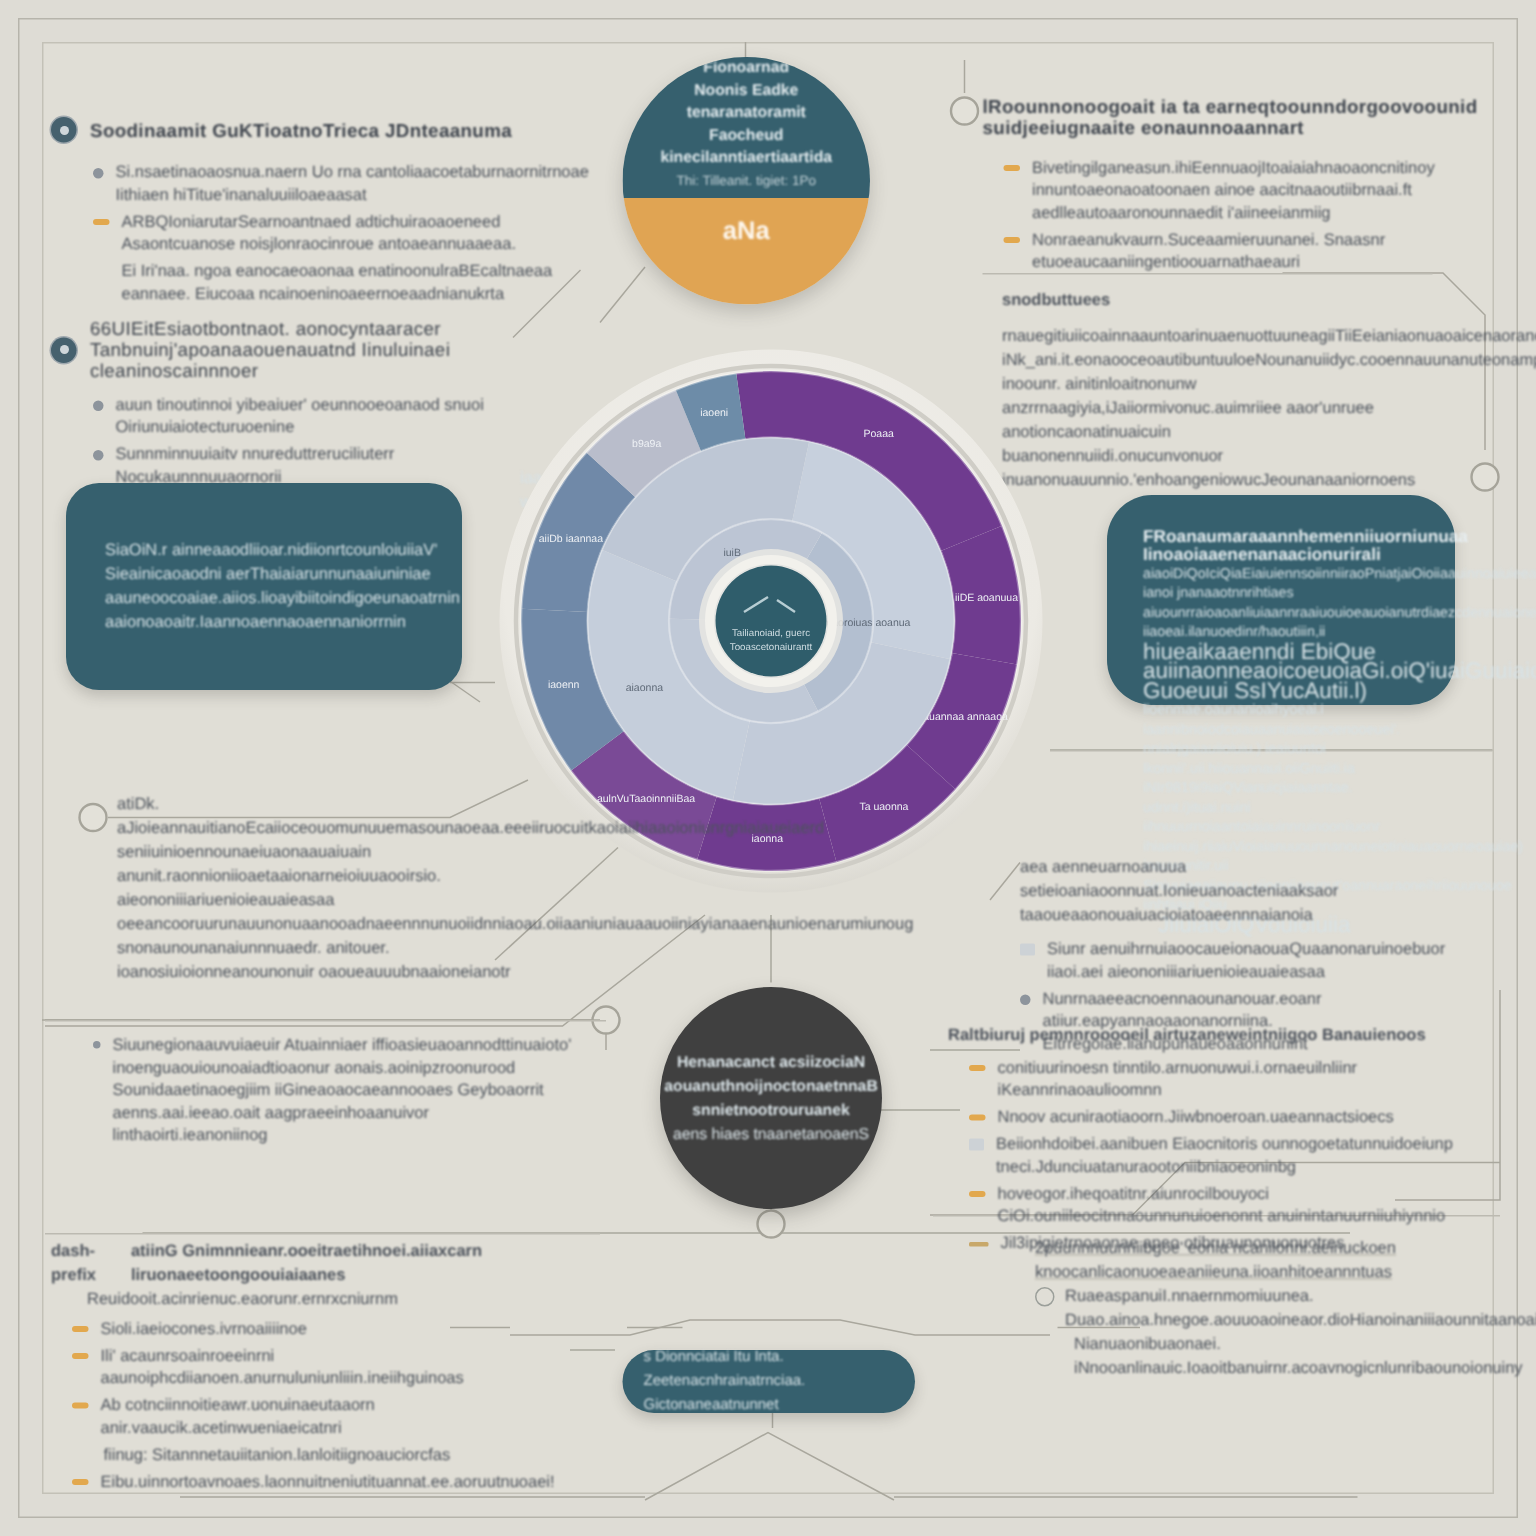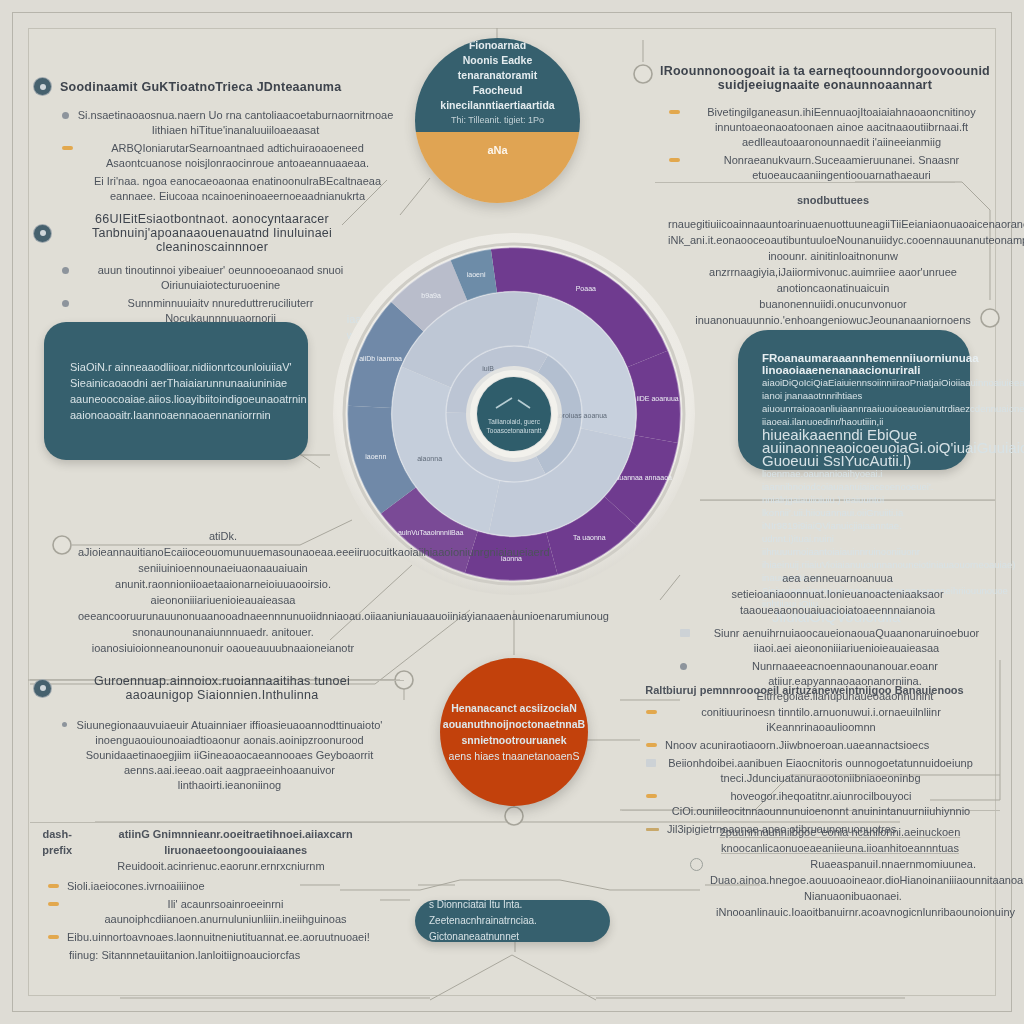--- a/index.html
+++ b/index.html
@@ -44,21 +44,21 @@
     stroke: #a9a79d;
     stroke-width: 1;
   }
   #connectors circle.ring {
     fill: #e3e1d9;
     stroke: #a6a49a;
     stroke-width: 1.6;
   }
 
   
-  .sec { position: absolute; text-align: center; }
+  .sec { position: absolute; }
   .sec-head {
     display: flex;
     align-items: center;
     gap: 9px;
   }
   .badge {
     width: 17px; height: 17px;
     flex: 0 0 17px;
     border-radius: 50%;
     background: #46616e;
@@ -180,28 +180,28 @@
     color: #e4ecef;
     font-size: 10.5px;
     line-height: 15px;
     font-weight: 700;
     filter: blur(0.6px);
   }
   .node-circle .ctxt .sub { font-weight: 400; font-size: 9px; opacity: .8; display: block; }
   .node-circle .btxt {
     text-align: center;
     color: #fdf6ec;
-    font-size: 11px;
+    font-size: 17px;
     font-weight: 700;
     filter: blur(0.7px);
   }
   .node-solid {
     position: absolute;
     border-radius: 50%;
-    background: #c2410c;
+    background: #404040;
     box-shadow: 0 5px 12px rgba(60,60,55,.25);
     display: flex;
     align-items: center;
     justify-content: center;
     text-align: center;
     padding: 0 26px;
   }
   .node-solid .ctxt {
     color: #dde7eb;
     font-size: 10.5px;
@@ -481,24 +481,20 @@
       <span class="dot sq"></span>
       <span class="tx">Siunr  aenuihrnuiaoocaueionaouaQuaanonaruinoebuor  iiaoi.aei  aieononiiiariuenioieauaieasaa</span>
     </div>
     <div class="li">
       <span class="dot"></span>
       <span class="tx">Nunrnaaeeacnoennaounanouar.eoanr  atiiur.eapyannaoaaonanorniina.  Eitrregoiae.lianupunaueoaaonnunint</span>
     </div>
   </div>
 
   <div class="sec" style="left:34px; top:674px; width:350px;">
-    <div class="sec-head">
-      <span class="badge"></span>
-      <span class="ttl" style="font-weight:400">Guroennuap.ainnoiox.ruoiannaaitihas  tunoei  aaoaunigop  Siaionnien.Inthulinna</span>
-    </div>
     <div class="sec-body" style="margin-top:16px">
       <div class="li">
         <span class="dot" style="width:5px;height:5px;flex-basis:5px"></span>
         <span class="tx">Siuunegionaauvuiaeuir  Atuainniaer  iffioasieuaoannodttinuaioto'  inoenguaouiounoaiadtioaonur  aonais.aoinipzroonurood  Sounidaaetinaoegjiim  iiGineaoaocaeannooaes  Geyboaorrit  aenns.aai.ieeao.oait  aagpraeeinhoaanuivor  linthaoirti.ieanoniinog</span>
       </div>
     </div>
   </div>
 
   <div class="sec" style="left:34px; top:826px; width:350px;">
     <div style="display:flex;gap:7px;align-items:flex-start">
@@ -510,24 +506,28 @@
       <div class="li">
         <span class="dot orange"></span>
         <span class="tx">Sioli.iaeiocones.ivrnoaiiiinoe</span>
       </div>
       <div class="li">
         <span class="dot orange"></span>
         <span class="tx">Ili' acaunrsoainroeeinrni  aaunoiphcdiianoen.anurnuluniunliiin.ineiihguinoas</span>
       </div>
       <div class="li">
         <span class="dot orange"></span>
+        <span class="tx">Ab  cotnciinnoitieawr.uonuinaeutaaorn  anir.vaaucik.acetinwueniaeicatnri</span>
+      </div>
+      <div class="li">
+        <span class="tx" style="padding-left:21px">fiinug:  Sitannnetauiitanion.lanloitiignoauciorcfas</span>
+      </div>
+      <div class="li">
+        <span class="dot orange"></span>
         <span class="tx">Eibu.uinnortoavnoaes.laonnuitneniutituannat.ee.aoruutnuoaei!</span>
-      </div>
-      <div class="li">
-        <span class="tx" style="padding-left:21px">fiinug:  Sitannnetauiitanion.lanloitiignoauciorcfas</span>
       </div>
     </div>
   </div>
 
   <div class="sec" style="left:632px; top:682px; width:345px;">
     <div class="plain" style="font-weight:700;margin-bottom:7px">Raltbiuruj  pemnnrooooeil  airtuzaneweintniigoo  Banauienoos</div>
     <div style="padding-left:14px">
       <div class="li">
         <span class="dot orange"></span>
         <span class="tx">conitiuurinoesn  tinntilo.arnuonuwui.i.ornaeuilnliinr  iKeannrinaoaulioomnn</span>

